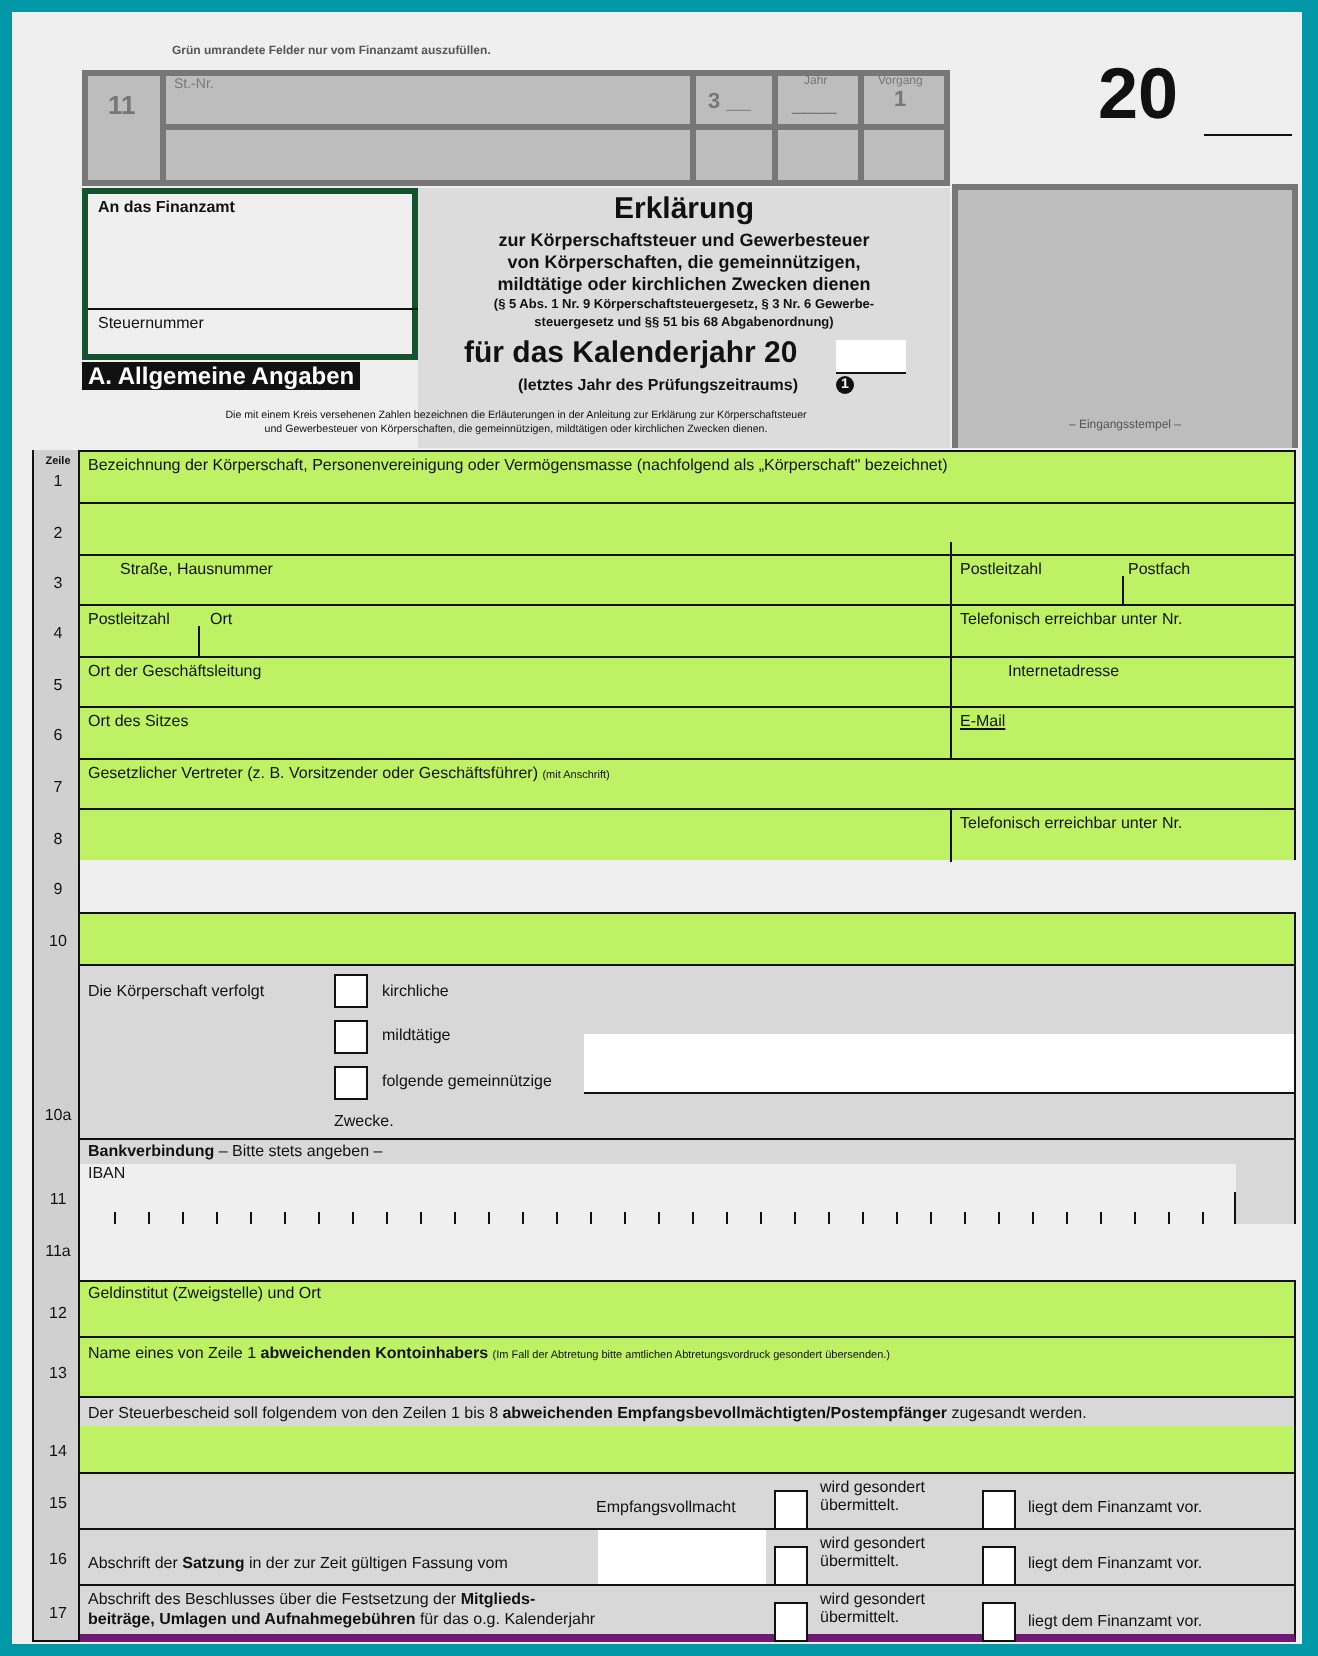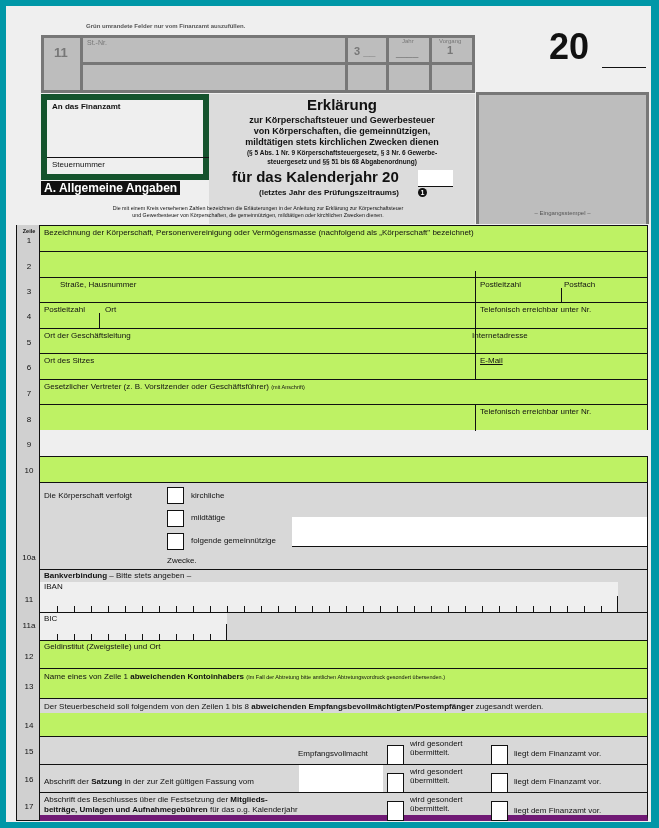--- a/index.html
+++ b/index.html
@@ -5,21 +5,21 @@
   html,body{margin:0;padding:0;}
   body{width:659px;height:828px;background:#0097a7;position:relative;overflow:hidden;font-family:"Liberation Sans",sans-serif;color:#111;}
   .page{position:absolute;left:6px;top:6px;width:645px;height:816px;background:#efefef;}
   .abs{position:absolute;}
   .note-top{left:80px;top:17px;font-size:6px;font-weight:bold;color:#555;}
   .fa-box{left:35px;top:29px;width:434px;height:58px;background:#bdbdbd;border:3px solid #777;box-sizing:border-box;}
   .fa-cell{position:absolute;background:#bdbdbd;border:0 solid #777;box-sizing:border-box;}
   .fa-lbl{position:absolute;font-size:7px;color:#777;}
   .big20{left:543px;top:20px;font-size:36px;font-weight:bold;color:#111;}
   .line20{left:596px;top:61px;width:44px;border-top:1px solid #111;}
-  .finanzamt{left:35px;top:88px;width:168px;height:86px;background:#efefef;border:6px solid #14532d;box-sizing:border-box;}
+  .finanzamt{left:35px;top:88px;width:168px;height:86px;background:#efefef;border:3px solid #14532d;box-sizing:border-box;}
   .lbl{font-size:8px;color:#111;}
   .hdr-center{left:203px;top:88px;width:266px;height:130px;background:#dcdcdc;}
   .title{width:100%;text-align:center;}
   .stamp{left:470px;top:86px;width:173px;height:132px;background:#bdbdbd;border:3px solid #777;border-bottom:none;box-sizing:border-box;}
   .sec-a{left:35px;top:175px;background:#111;color:#fff;font-weight:bold;font-size:12px;padding:0 3px;height:14px;line-height:14px;}
   .hint{left:35px;top:199px;width:434px;text-align:center;font-size:5.3px;color:#111;line-height:7px;}
   .form{left:10px;top:219px;width:632px;height:600px;}
   .zeile-col{position:absolute;left:0;top:0;width:24px;height:595px;background:#d0d0d0;border-left:1px solid #111;border-right:1px solid #111;box-sizing:border-box;}
   .row{position:absolute;left:24px;width:608px;border-top:1px solid #111;border-right:1px solid #111;box-sizing:border-box;background:#bef264;}
   .rn{position:absolute;left:0;width:24px;text-align:center;font-size:8px;color:#111;}
@@ -70,21 +70,21 @@
     <div class="abs lbl" style="left:5px;top:2px;font-weight:bold;">An das Finanzamt</div>
     <div class="abs" style="left:0;top:57px;width:167px;border-top:1px solid #111;"></div>
     <div class="abs lbl" style="left:5px;top:60px;">Steuernummer</div>
   </div>
   <div class="abs sec-a">A. Allgemeine Angaben</div>
 
   <div class="abs hdr-center">
     <div class="abs title" style="top:2px;font-size:15px;font-weight:bold;">Erklärung</div>
     <div class="abs title" style="top:21px;font-size:9px;font-weight:bold;">zur Körperschaftsteuer und Gewerbesteuer</div>
     <div class="abs title" style="top:32px;font-size:9px;font-weight:bold;">von Körperschaften, die gemeinnützigen,</div>
-    <div class="abs title" style="top:43px;font-size:9px;font-weight:bold;">mildtätigen stets kirchlichen Zwecken dienen</div>
+    <div class="abs title" style="top:43px;font-size:9px;font-weight:bold;">mildtätige oder kirchlichen Zwecken dienen</div>
     <div class="abs title" style="top:55px;font-size:6.5px;font-weight:bold;">(§ 5 Abs. 1 Nr. 9 Körperschaftsteuergesetz, § 3 Nr. 6 Gewerbe-</div>
     <div class="abs title" style="top:64px;font-size:6.5px;font-weight:bold;">steuergesetz und §§ 51 bis 68 Abgabenordnung)</div>
     <div class="abs" style="left:23px;top:74px;font-size:15px;font-weight:bold;">für das Kalenderjahr 20</div>
     <div class="abs" style="left:209px;top:76px;width:35px;height:16px;background:#fff;border-bottom:1px solid #111;"></div>
     <div class="abs" style="left:50px;top:94px;font-size:8px;font-weight:bold;">(letztes Jahr des Prüfungszeitraums)</div>
     <div class="abs" style="left:209px;top:94px;width:9px;height:9px;border-radius:50%;background:#111;color:#fff;font-size:7px;font-weight:bold;text-align:center;line-height:9px;">1</div>
   </div>
   <div class="abs hint">
     <div>Die mit einem Kreis versehenen Zahlen bezeichnen die Erläuterungen in der Anleitung zur Erklärung zur Körperschaftsteuer</div>
     <div>und Gewerbesteuer von Körperschaften, die gemeinnützigen, mildtätigen oder kirchlichen Zwecken dienen.</div>
@@ -136,21 +136,21 @@
       <div class="rl" style="left:4px;top:2px;">Postleitzahl</div>
       <div class="rl" style="left:65px;top:2px;">Ort</div>
       <div class="vdiv" style="left:59px;top:10px;height:16px;"></div>
       <div class="vdiv" style="left:435px;top:0;height:26px;"></div>
       <div class="rl" style="left:440px;top:2px;">Telefonisch erreichbar unter Nr.</div>
     </div>
 
     <div class="row" style="top:103px;height:25px;">
       <div class="rl" style="left:4px;top:2px;">Ort der Geschäftsleitung</div>
       <div class="vdiv" style="left:435px;top:0;height:25px;"></div>
-      <div class="rl" style="left:432px;top:2px;text-align:center;">Internetadresse</div>
+      <div class="rl" style="left:464px;top:2px;text-align:center;">Internetadresse</div>
     </div>
 
     <div class="row" style="top:128px;height:26px;">
       <div class="rl" style="left:4px;top:2px;">Ort des Sitzes</div>
       <div class="vdiv" style="left:435px;top:0;height:26px;"></div>
       <div class="rl" style="left:440px;top:2px;text-decoration:underline;">E-Mail</div>
     </div>
 
     <div class="row" style="top:154px;height:25px;">
       <div class="rl" style="left:4px;top:2px;"><span>Gesetzlicher Vertreter (z. B. Vorsitzender oder Geschäftsführer)</span> <span class="sm">(mit Anschrift)</span></div>
@@ -212,38 +212,20 @@
             <div class="tick" style="left: 493px;"></div>
             <div class="tick" style="left: 510px;"></div>
             <div class="tick" style="left: 527px;"></div>
             <div class="tick" style="left: 544px;"></div>
             <div class="tick" style="left: 561px;"></div>
           </div>
         <div class="vdiv" style="left:577px;bottom:0;height:16px;"></div>
       </div>
     </div>
 
-    <div class="row gray" style="top:387px;height:28px;">
-      <div class="abs" style="left:0;top:0;width:187px;height:27px;background:#efefef;">
-        <div class="rl" style="left:4px;top:1px;">BIC</div>
-        <div id="bic-ticks" class="abs" style="left:0;bottom:0;width:187px;height:8px;">
-            <div class="tick" style="left: 17px;"></div>
-            <div class="tick" style="left: 34px;"></div>
-            <div class="tick" style="left: 51px;"></div>
-            <div class="tick" style="left: 68px;"></div>
-            <div class="tick" style="left: 85px;"></div>
-            <div class="tick" style="left: 102px;"></div>
-            <div class="tick" style="left: 119px;"></div>
-            <div class="tick" style="left: 136px;"></div>
-            <div class="tick" style="left: 153px;"></div>
-            <div class="tick" style="left: 170px;"></div>
-          </div>
-        <div class="vdiv" style="left:186px;bottom:0;height:16px;"></div>
-      </div>
-    </div>
 
     <div class="row" style="top:415px;height:28px;text-decoration:underline;">
       <div class="rl" style="left:4px;top:1px;">Geldinstitut (Zweigstelle) und Ort</div>
     </div>
 
     <div class="row" style="top:443px;height:30px;">
       <div class="rl" style="left:4px;top:3px;"><span>Name eines von Zeile 1 </span><b>abweichenden Kontoinhabers</b> <span class="sm">(Im Fall der Abtretung bitte amtlichen Abtretungsvordruck gesondert übersenden.)</span></div>
     </div>
 
     <div class="row" style="top:473px;height:38px;">
@@ -267,21 +249,21 @@
       <div class="white" style="left:259px;top:0;width:84px;height:27px;"></div>
       <div class="cb" style="left:347px;top:8px;height:20px;"></div>
       <div class="rl" style="left:370px;top:2px;line-height:9px;">
           <div>wird gesondert</div>
           <div>übermittelt.</div>
         </div>
       <div class="cb" style="left:451px;top:8px;height:20px;"></div>
       <div class="rl" style="left:474px;top:12px;">liegt dem Finanzamt vor.</div>
     </div>
 
-    <div class="row gray" style="top:567px;height:29px;border-bottom:6px solid #701a75;">
+    <div class="row gray" style="top:567px;height:29px;border-bottom:4px solid #701a75;">
       <div class="rl" style="left:4px;top:2px;line-height:10px;">
         <div><span>Abschrift des Beschlusses über die Festsetzung der </span><b>Mitglieds-</b></div>
         <div><b>beiträge, Umlagen und Aufnahmegebühren</b><span> für das o.g. Kalenderjahr</span></div>
       </div>
       <div class="cb" style="left:347px;top:8px;height:20px;"></div>
       <div class="rl" style="left:370px;top:2px;line-height:9px;">
           <div>wird gesondert</div>
           <div>übermittelt.</div>
         </div>
       <div class="cb" style="left:451px;top:8px;height:20px;"></div>

